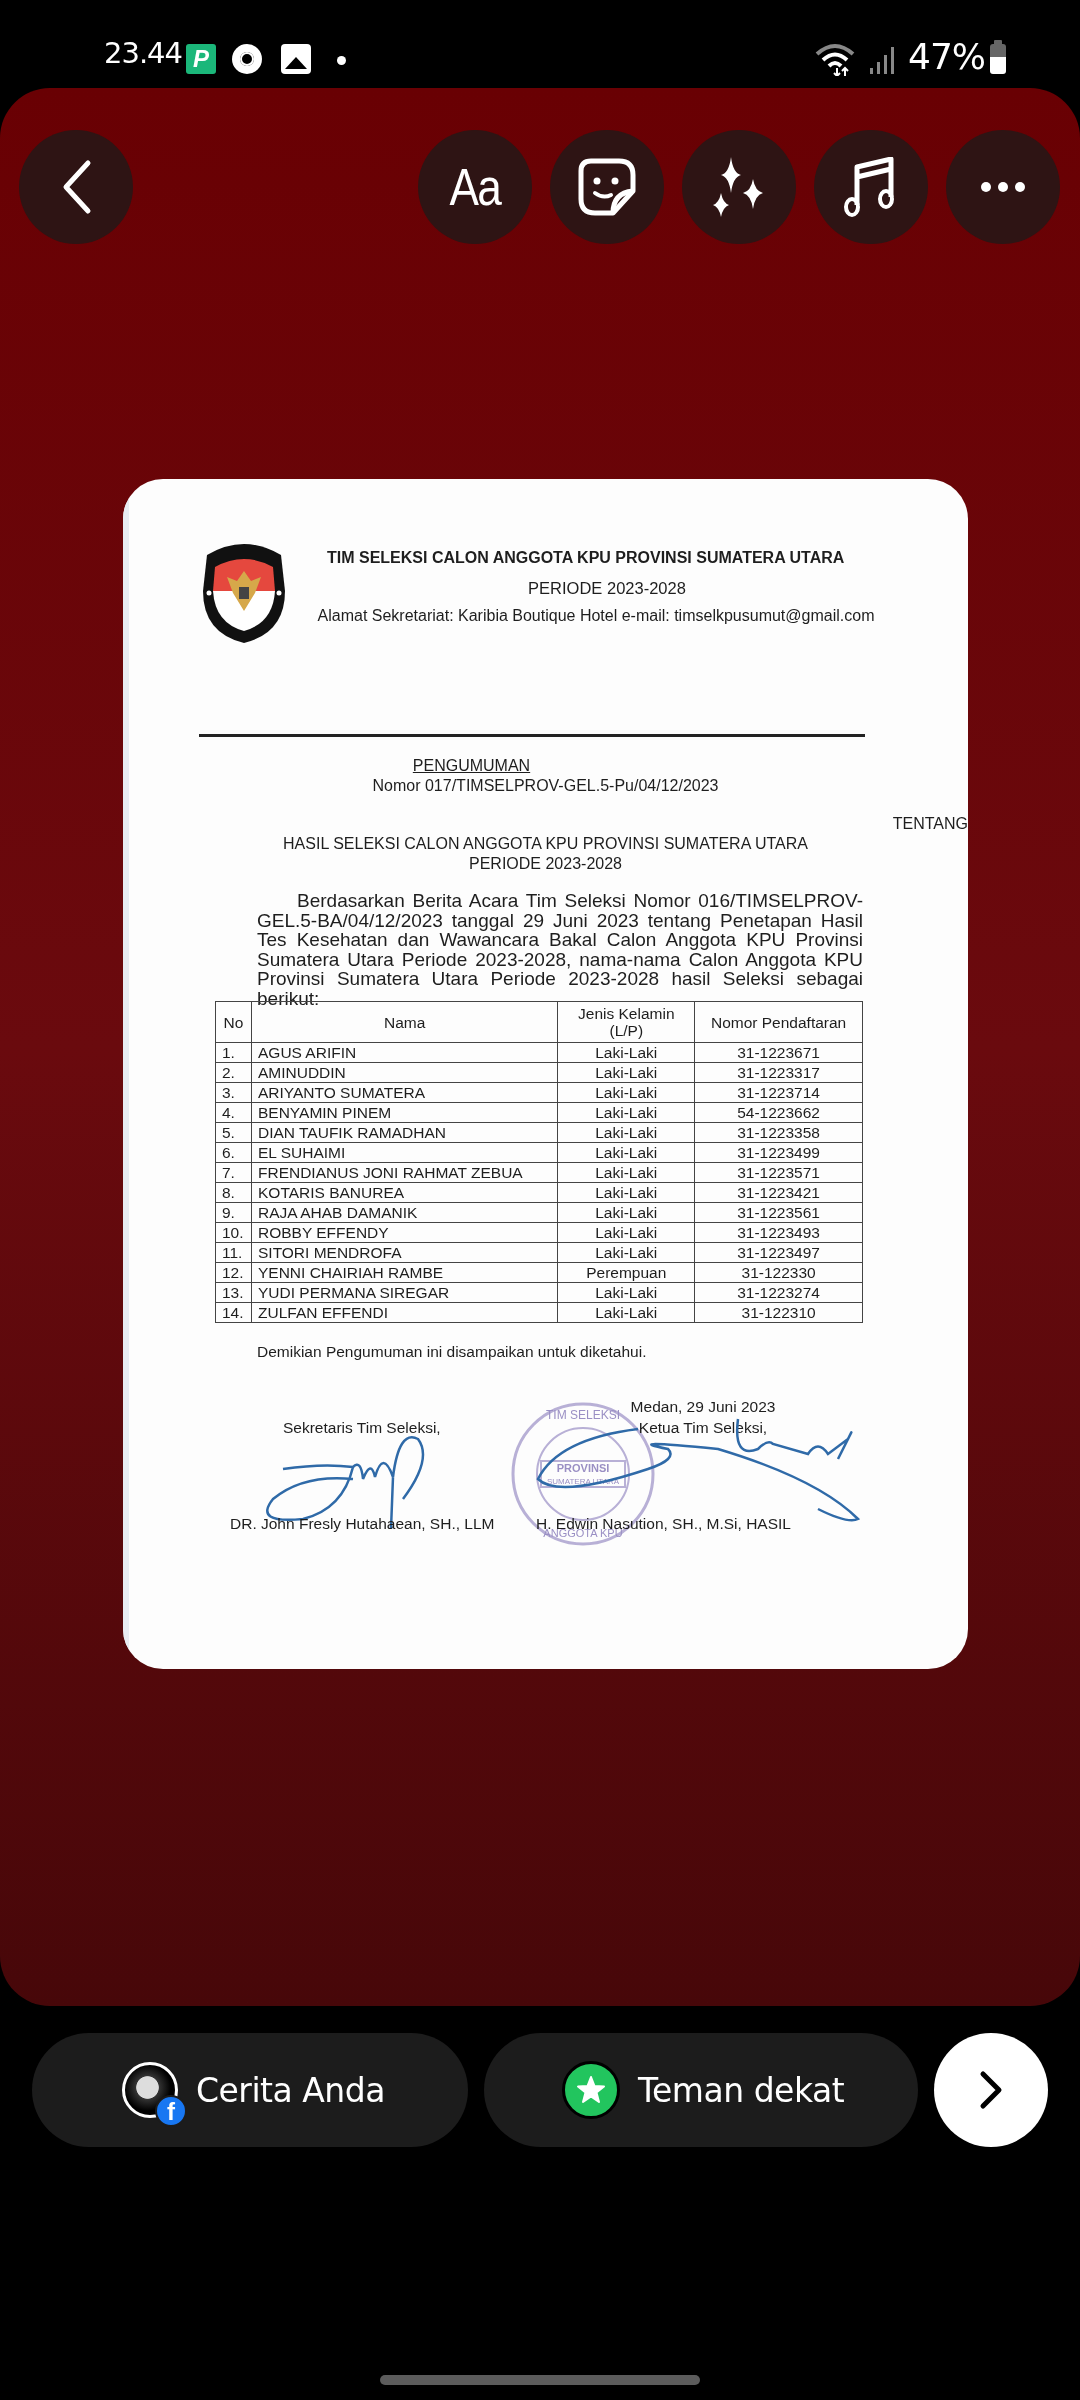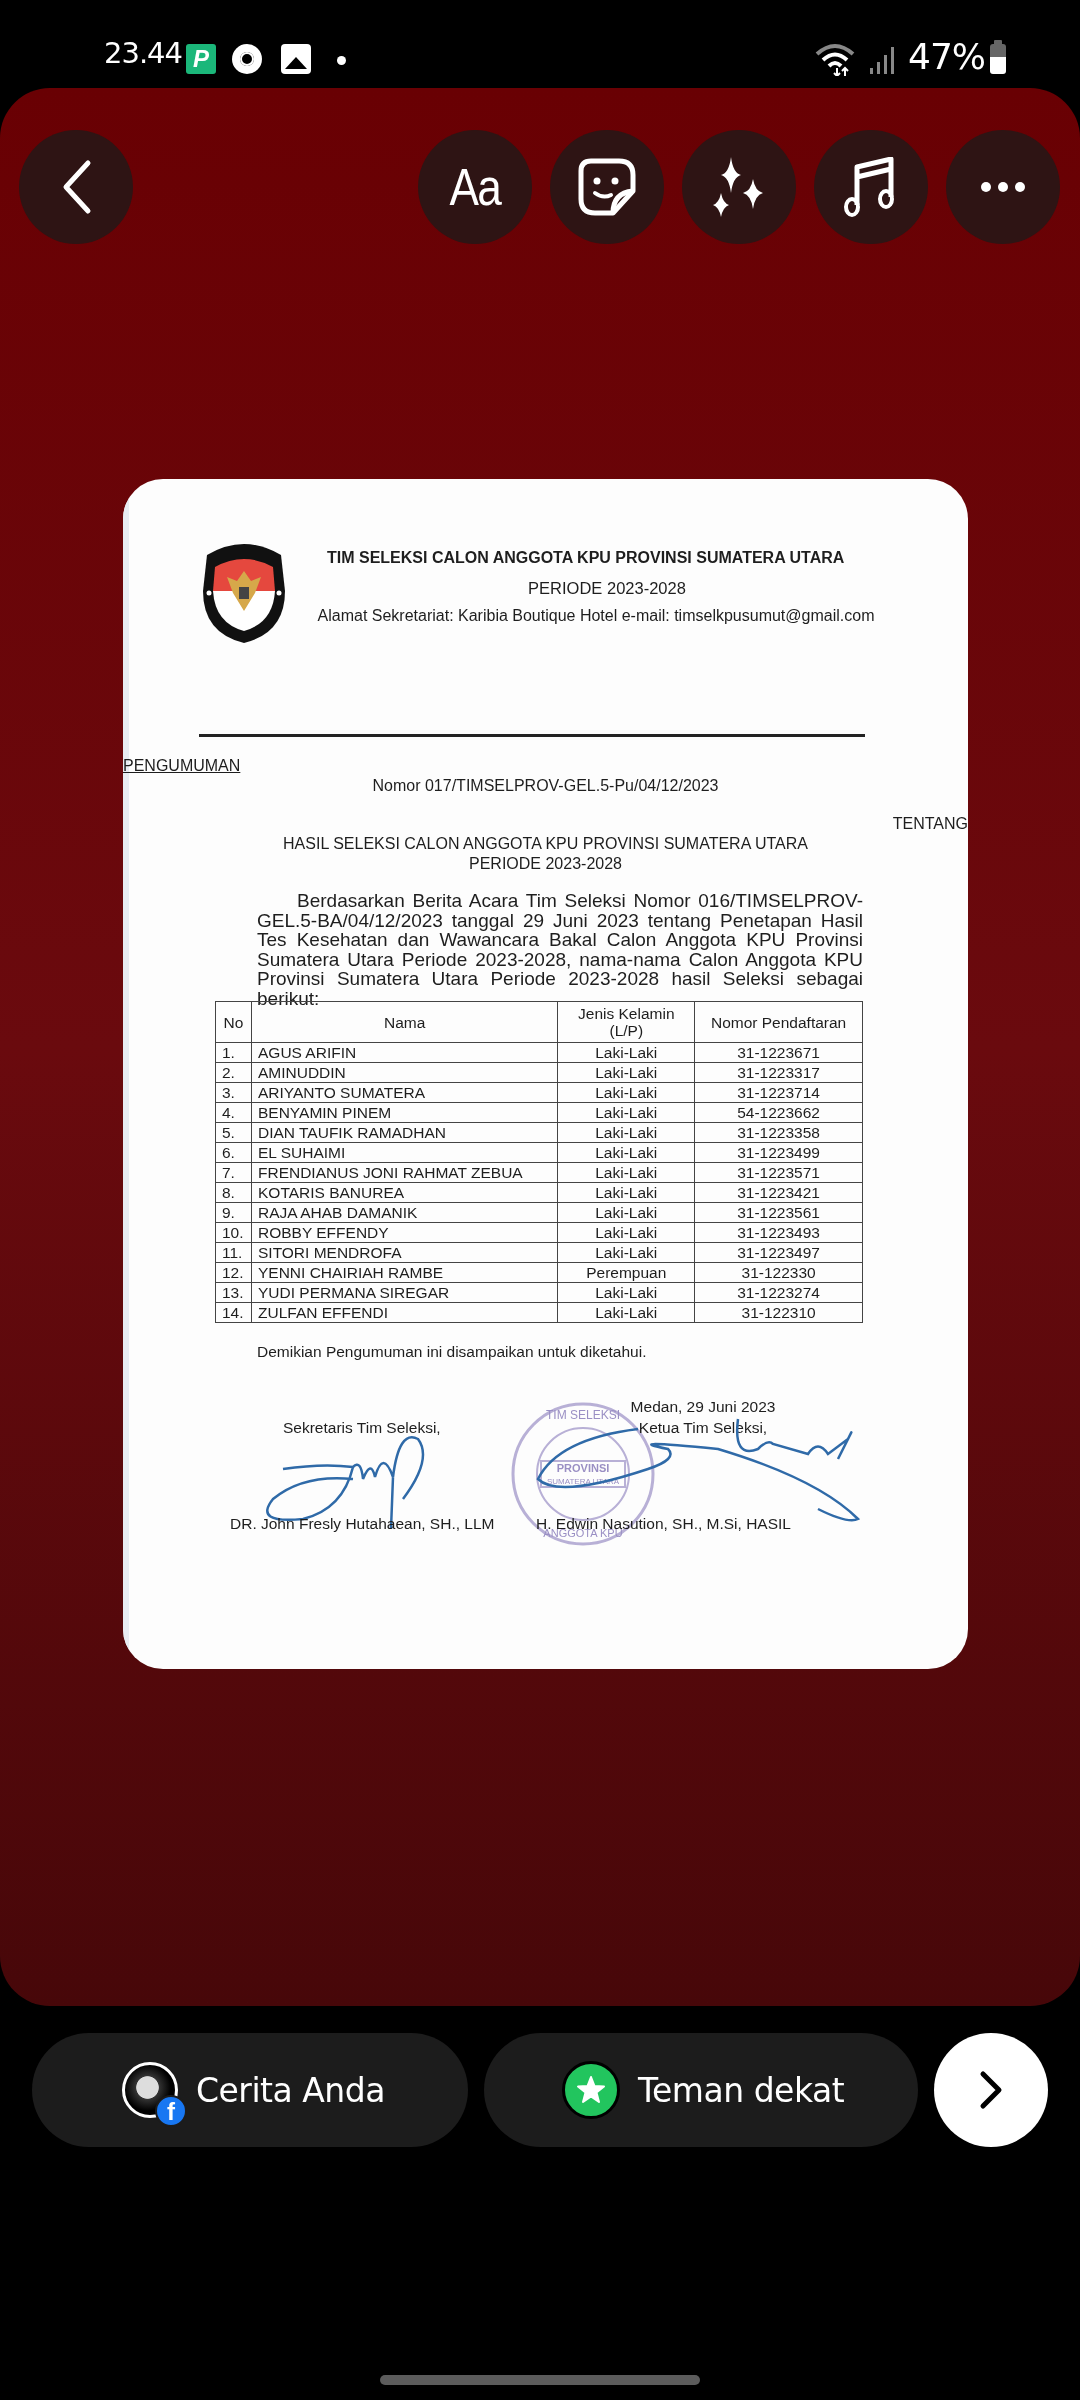--- a/index.html
+++ b/index.html
@@ -40,21 +40,21 @@
   .doc { position: absolute; left: 123px; top: 391px; width: 845px; height: 1190px; background: #fdfdfd; border-radius: 40px; overflow: hidden; color: #1e1e1e; }
   .doc::before { content: ""; position: absolute; left: 0; top: 0; width: 6px; height: 100%; background: #e8ecf2; }
 
   .doc-header { position: absolute; left: 76px; top: 52px; width: 690px; height: 110px; }
   .logo { position: absolute; left: 0; top: 6px; width: 90px; height: 108px; }
   .hdr-line1 { position: absolute; left: 128px; top: 18px; width: 560px; text-align: left; font-size: 16px; font-weight: bold; }
   .hdr-line2 { position: absolute; left: 128px; top: 48px; width: 560px; text-align: center; font-size: 16.5px; }
   .hdr-line3 { position: absolute; left: 92px; top: 76px; width: 610px; text-align: center; font-size: 16px; }
   .hdr-rule { position: absolute; left: 76px; top: 255px; width: 666px; height: 3px; background: #222; }
 
-  .ann-title { position: absolute; left: 0; top: 278px; width: 697px; font-size: 16px; text-decoration: underline; }
+  .ann-title { position: absolute; left: 0; top: 278px; width: 697px; text-align: center; font-size: 16px; text-decoration: underline; }
   .ann-number { position: absolute; left: 0; top: 298px; width: 845px; text-align: center; font-size: 16px; }
   .ann-tentang { position: absolute; left: 0; top: 336px; width: 845px; text-align: right; font-size: 16px; }
   .ann-subject1 { position: absolute; left: 0; top: 356px; width: 845px; text-align: center; font-size: 16px; }
   .ann-subject2 { position: absolute; left: 0; top: 376px; width: 845px; text-align: center; font-size: 16px; }
 
   .body-para { position: absolute; left: 134px; top: 412px; width: 606px; font-size: 19px; line-height: 19.5px; text-align: justify; text-indent: 40px; }
 
   .tbl { position: absolute; left: 92px; top: 522px; width: 648px; border-collapse: collapse; font-size: 15.5px; }
   .tbl th, .tbl td { border: 1.5px solid #444; padding: 0 6px; height: 20px; line-height: 18px; font-weight: normal; }
   .tbl th { height: 41px; text-align: center; line-height: 17px; }

